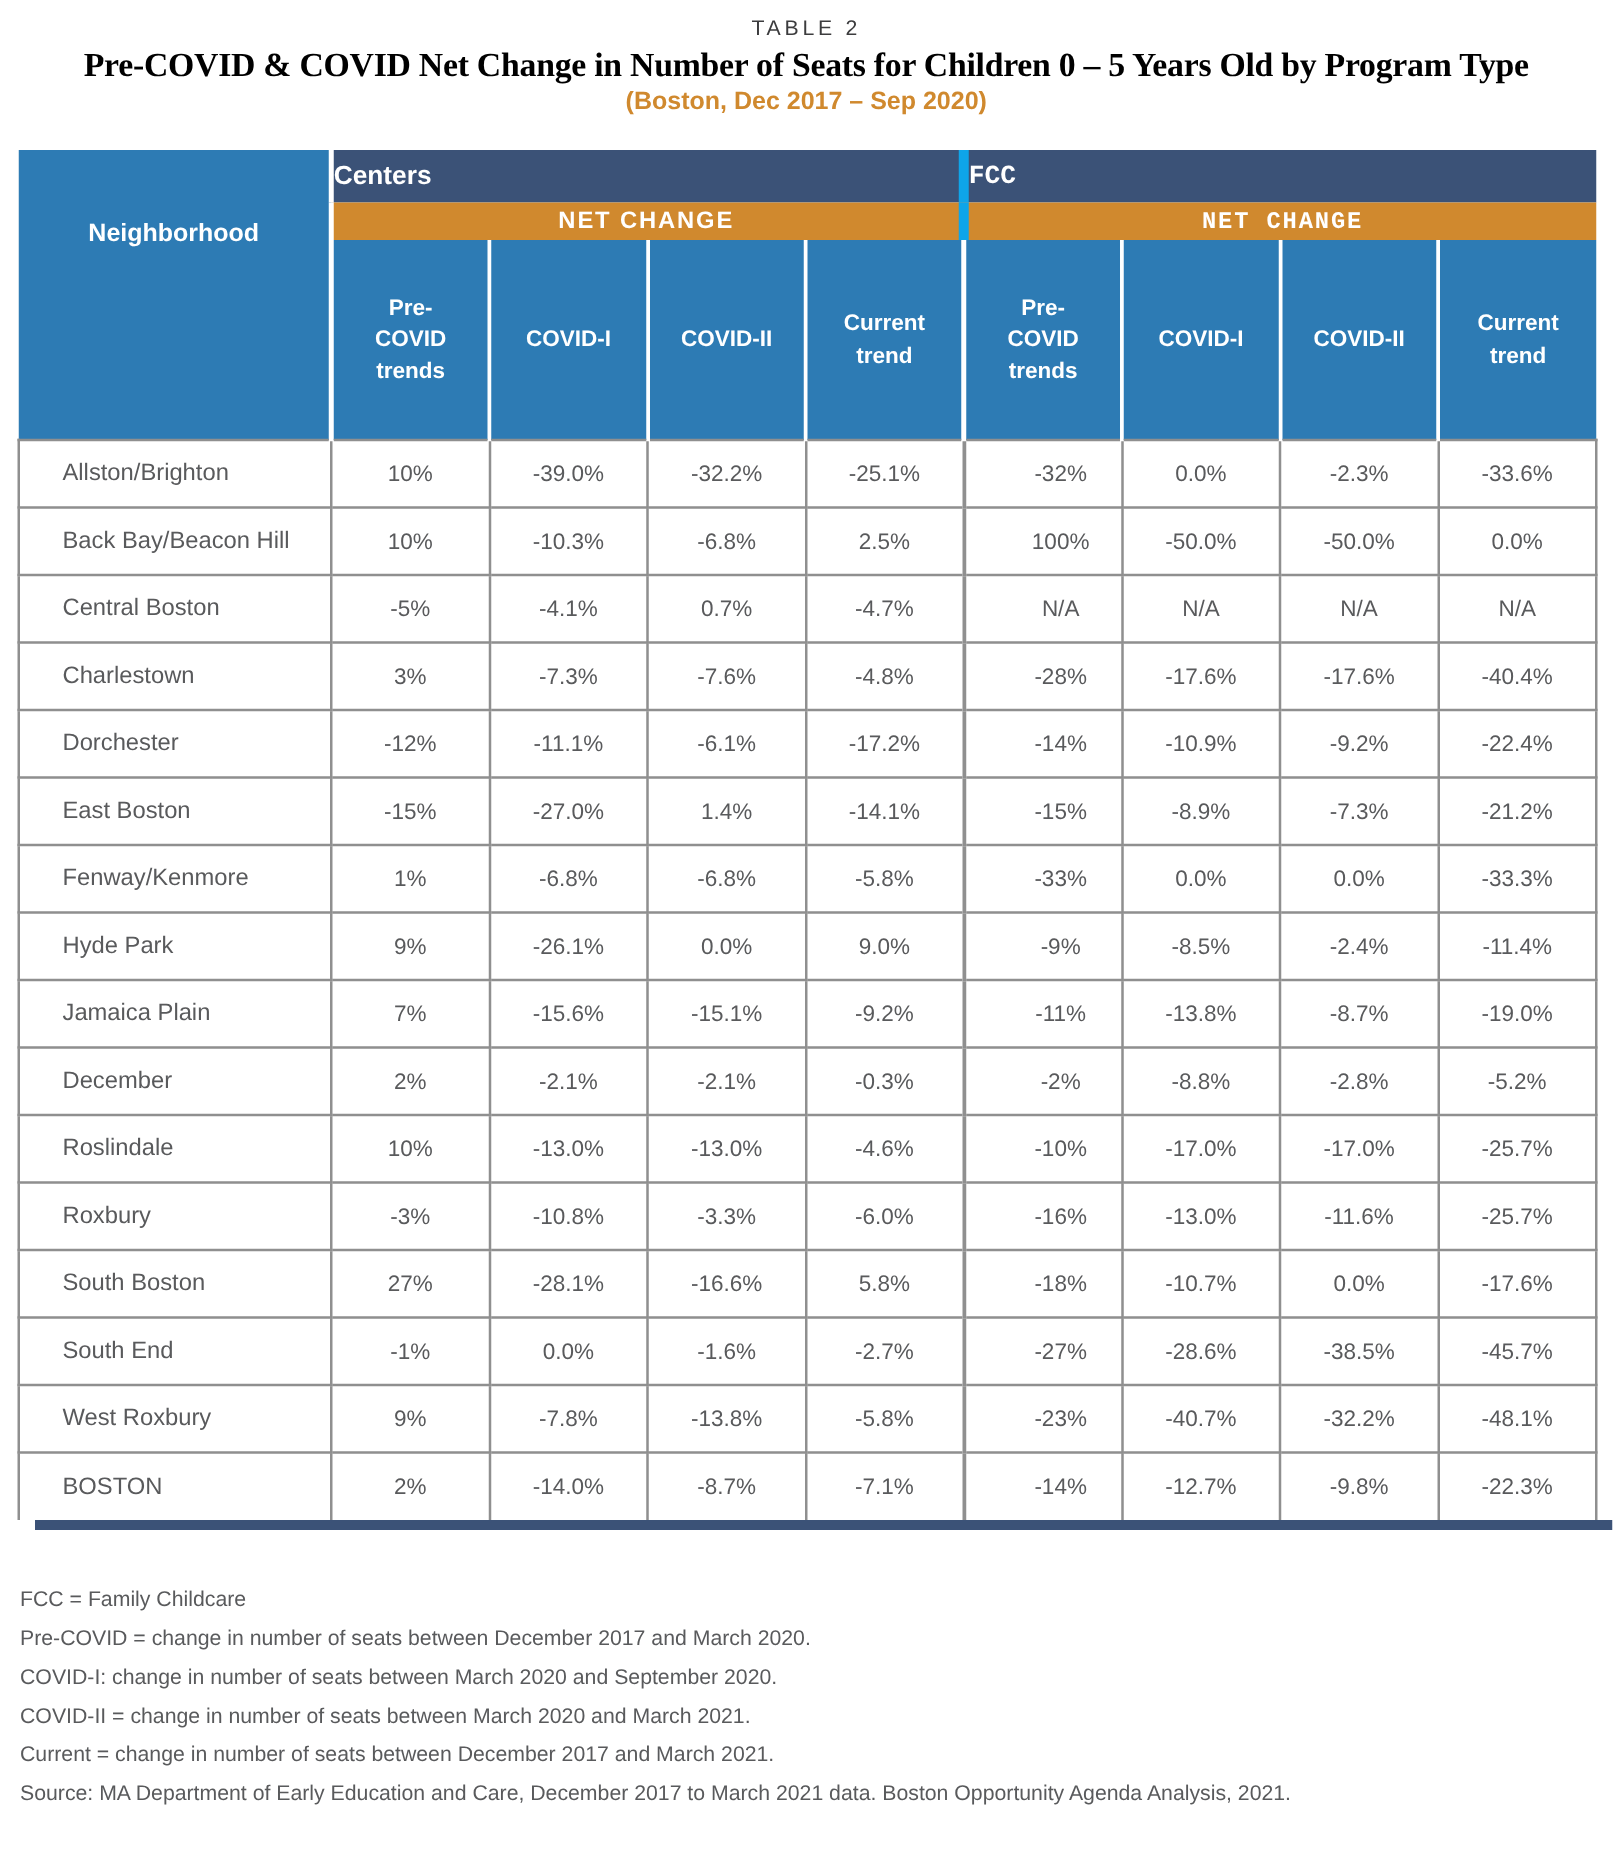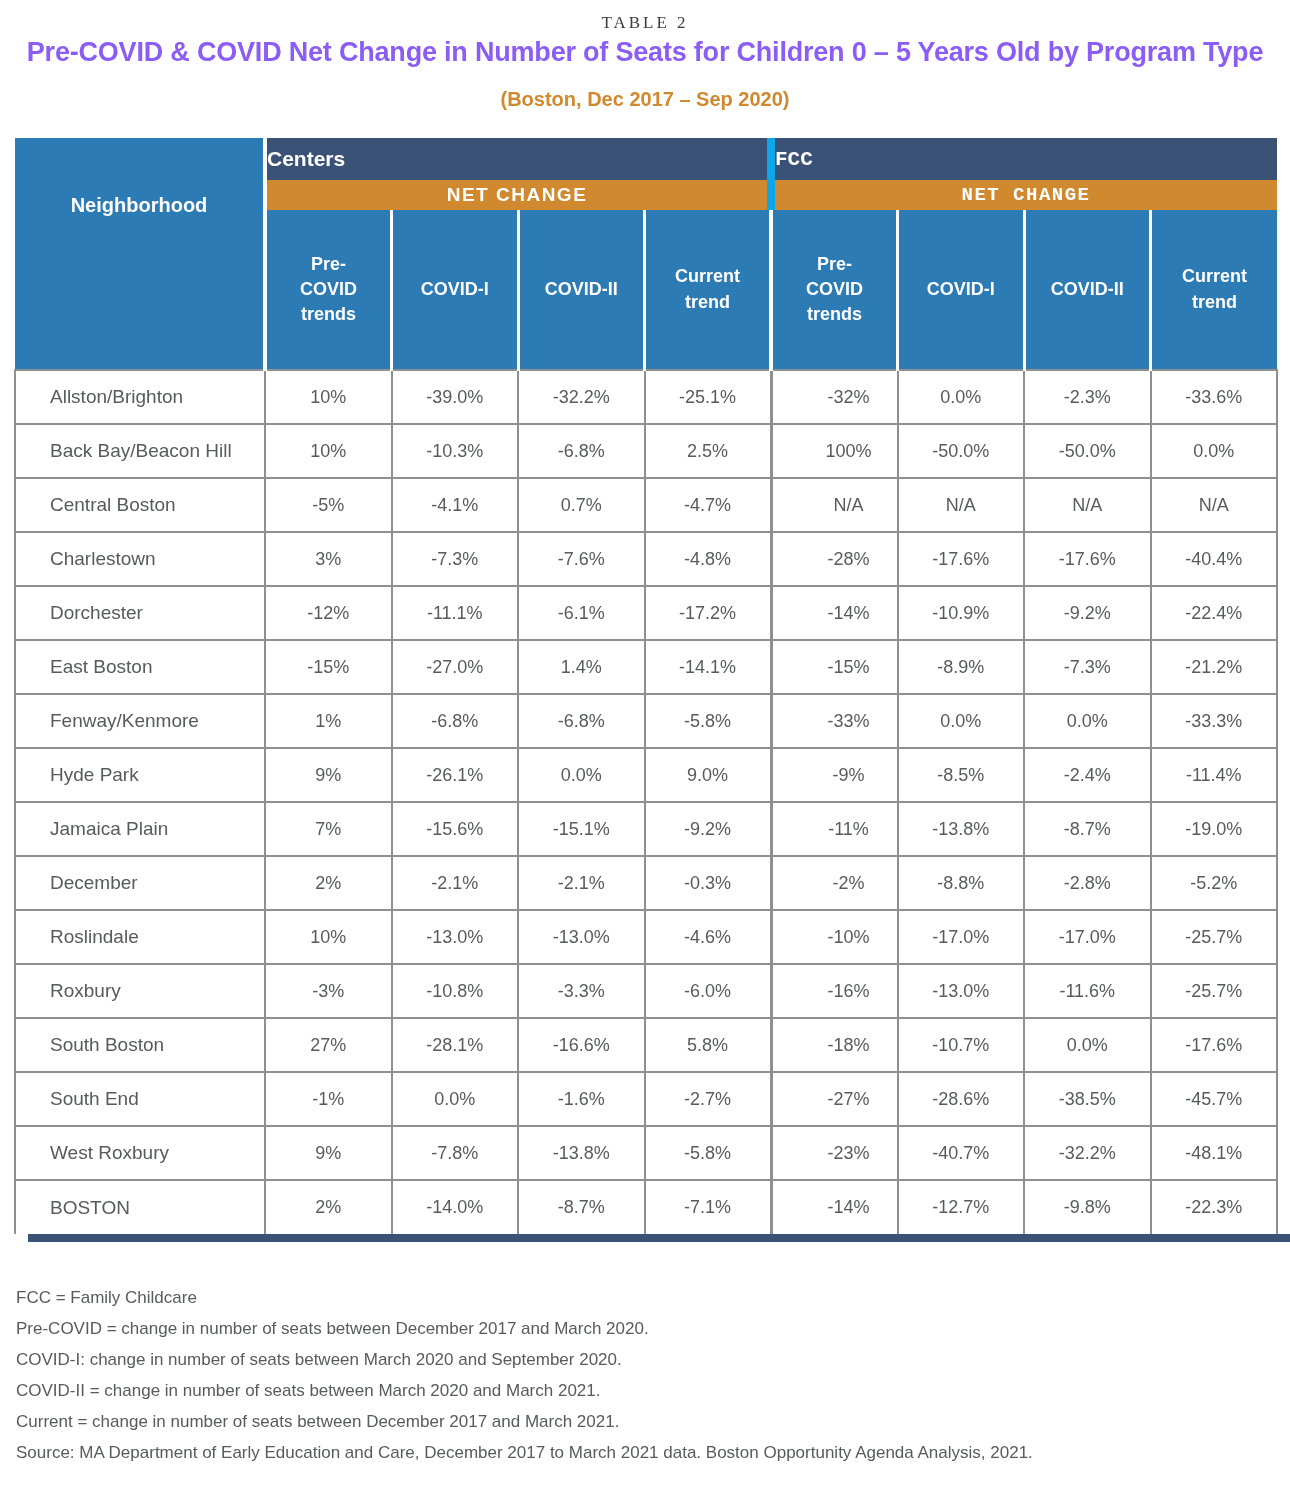--- a/index.html
+++ b/index.html
@@ -10,28 +10,28 @@
   }
   body { width: 1290px; min-height: 1501px; }
 
   
   .title-block { text-align: center; padding-top: 13px; }
   .table-label {
     font-size: 17px;
     letter-spacing: 3px;
     color: #3c3c3e;
     margin: 0 0 4px 0;
-    font-family: Liberation Serif, serif;
   }
   .main-title {
     font-size: 27px;
     font-weight: bold;
     letter-spacing: -0.2px;
-    color: #8b5cf6;
-    margin: 0 8px 20px 8px;
+    color: #000000;
+    margin: 0 8px 2px 8px;
+    font-family: Liberation Serif, serif;
   }
   .subtitle {
     font-size: 20px;
     font-weight: bold;
     color: #d0892e;
     margin: 0;
   }
 
   
   .table-wrap { margin: 27px 14px 0 14px; }

